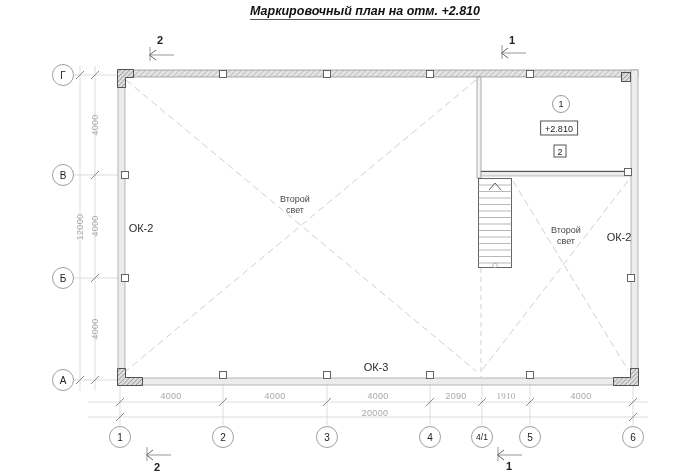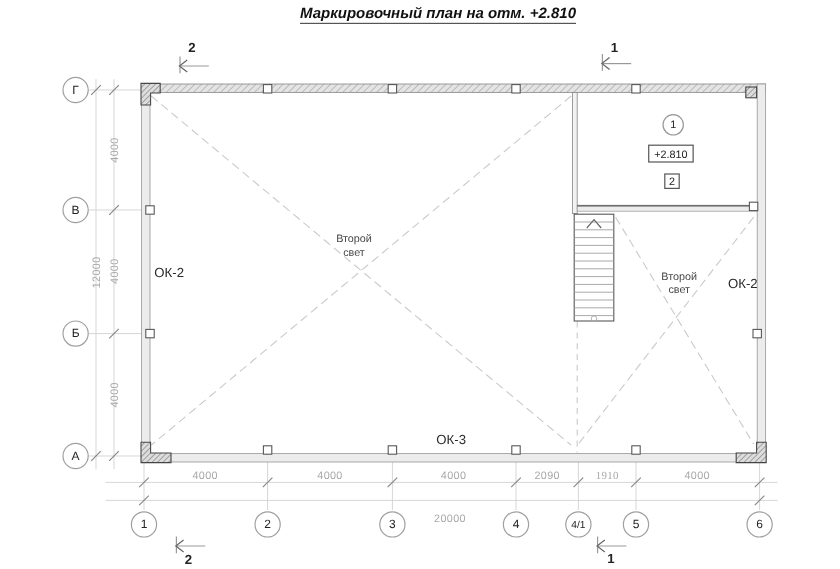--- a/index.html
+++ b/index.html
@@ -194,21 +194,21 @@
   <div class="t dim rot" style="left:95px;top:226px;">4000</div>
   <div class="t dim rot" style="left:95px;top:329px;">4000</div>
   <div class="t dim rot" style="left:80px;top:227px;">12000</div>
 
   <div class="t dim" style="left:171px;top:396px;">4000</div>
   <div class="t dim" style="left:275px;top:396px;">4000</div>
   <div class="t dim" style="left:378px;top:396px;">4000</div>
   <div class="t dim" style="left:456px;top:396px;">2090</div>
   <div class="t dim" style="left:506px;top:396px;font-family:Liberation Serif, serif;">1910</div>
   <div class="t dim" style="left:581px;top:396px;">4000</div>
-  <div class="t dim" style="left:375px;top:432px;text-align:center;">20000</div>
+  <div class="t dim" style="left:375px;top:413px;text-align:center;">20000</div>
 
   <div class="t oklabel" style="left:141px;top:228px;">ОК-2</div>
   <div class="t oklabel" style="left:619px;top:237px;">ОК-2</div>
   <div class="t oklabel" style="left:376px;top:367px;text-align:center;">ОК-3</div>
 
   <div class="t second-light" style="left:295px;top:205px;">Второй
 свет</div>
   <div class="t second-light" style="left:566px;top:236px;">Второй
 свет</div>
 

